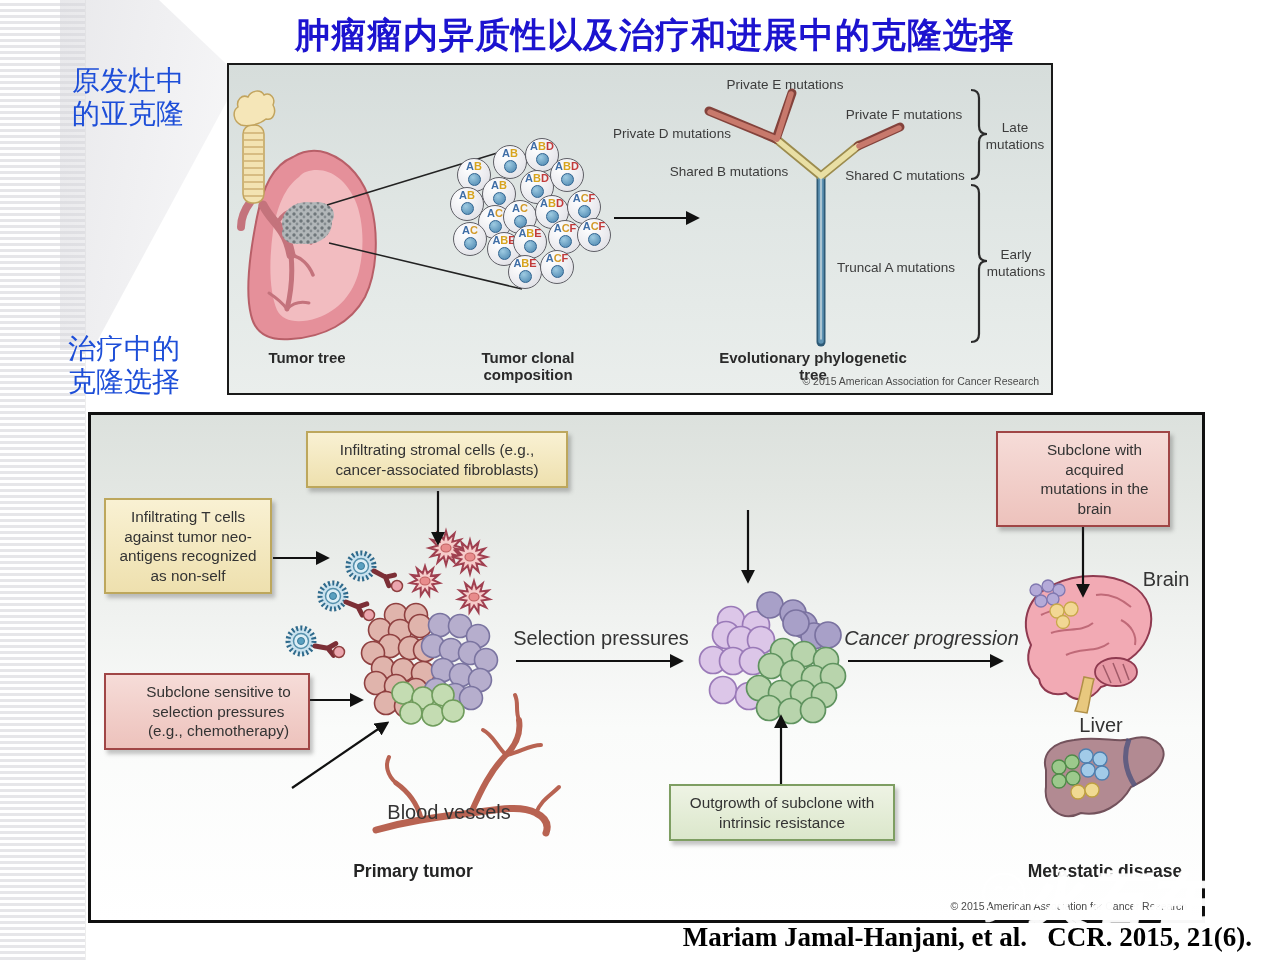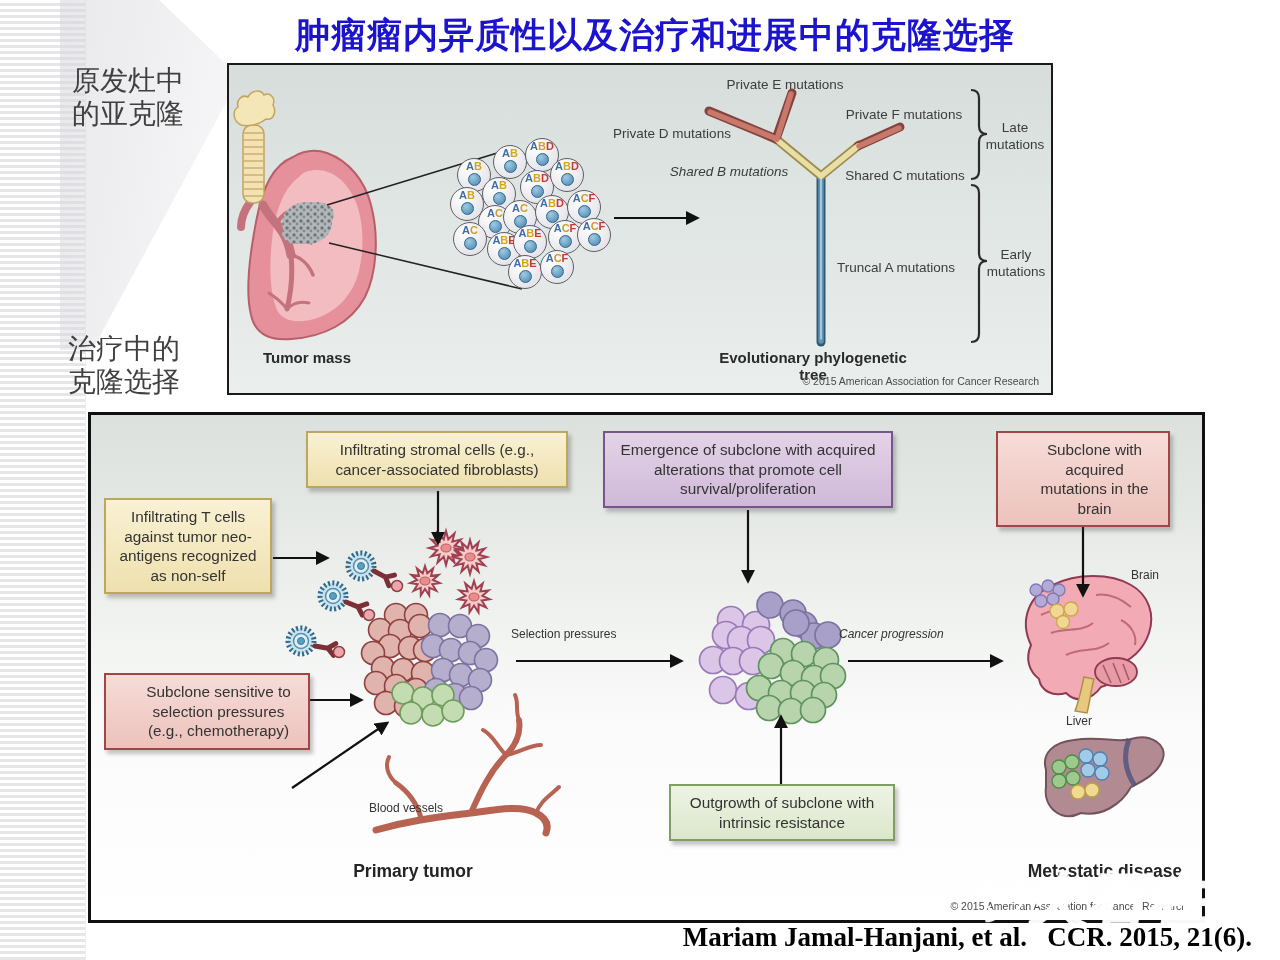--- a/index.html
+++ b/index.html
@@ -11,21 +11,21 @@
   .stripes { position:absolute; left:0; top:0; width:86px; height:960px;
     background:repeating-linear-gradient(180deg,#ffffff 0 3px,#e6e6e9 3px 6px);
     border-right:1px solid #eee; }
   .wedge { position:absolute; left:60px; top:0; width:180px; height:350px;
     background:linear-gradient(100deg, rgba(214,214,219,.55), rgba(230,230,234,.25));
     clip-path:polygon(0 0, 55% 0, 100% 22%, 18% 100%, 0 100%); }
 
   .title { position:absolute; left:150px; top:12px; width:1010px; text-align:center;
     font-size:35px; font-weight:bold; color:#1c13cf; letter-spacing:1px; }
 
-  .side-label { position:absolute; font-size:28px; color:#404040; line-height:1.18;
+  .side-label { position:absolute; font-size:28px; color:#1d4ed8; line-height:1.18;
     font-weight:500; white-space:nowrap; }
   #side-top { left:72px; top:64px; }
   #side-bottom { left:68px; top:332px; }
 
   
   #top-panel { position:absolute; left:227px; top:63px; width:826px; height:332px;
     border:2px solid #1a1a1a;
     background:linear-gradient(180deg,#d6dddb 0%,#e0e6e4 45%,#eaeeec 100%); }
   #top-panel svg, #bottom-panel svg { position:absolute; left:0; top:0; }
 
@@ -49,21 +49,21 @@
     border:3px solid #101010;
     background:linear-gradient(180deg,#dce1dd 0%,#e3e7e3 16%,#eff1ef 38%,#fafbfa 62%,#ffffff 100%); }
 
   .callout { position:absolute; font-size:15.3px; color:#333; text-align:center;
     line-height:1.28; padding:7px 9px; box-shadow:2.5px 3.5px 4px rgba(60,60,60,.3); }
   .box-yellow { background:linear-gradient(180deg,#f9f1d3,#eee0ae); border:2px solid #bda75c; }
   .box-pink   { background:linear-gradient(180deg,#f6dcd8,#edc2bc); border:2px solid #a04646;padding-left:32px; }
   .box-green  { background:linear-gradient(180deg,#eef3e4,#dbe7cb); border:2px solid #7e9e62; }
   .box-purple { background:linear-gradient(180deg,#e3d3e7,#cfb9d8); border:2px solid #77558c; }
 
-  .plain-label { position:absolute; font-size:12px; color:#333; text-align:left; }
+  .plain-label { position:absolute; font-size:20px; color:#333; text-align:center; }
   .bold-label  { position:absolute; font-size:17.5px; font-weight:bold; color:#242424;
     text-align:center; }
 
   
   #watermark { position:absolute; left:975px; top:845px; width:300px; height:110px;
     display:flex; align-items:center; pointer-events:none; }
   #watermark .wm-text { font-size:57px; font-weight:bold; letter-spacing:4px;
     color:rgba(255,255,255,0.45); -webkit-text-stroke:2.5px rgba(255,255,255,0.95);
     transform:skewX(-10deg); white-space:nowrap; }
 
@@ -241,27 +241,28 @@
         </div>
         <div class="cell" style="left: 311px; top: 185px;">
           <div class="letters"><span style="color: rgb(63, 110, 166);">A</span><span style="color: rgb(210, 154, 40);">C</span><span style="color: rgb(194, 58, 58);">F</span></div>
           <div class="nucleus"></div>
         </div>
       </div>
 
     <div class="fig-label" style="left:476px; top:12px;  width:160px;">Private E mutations</div>
     <div class="fig-label" style="left:363px; top:61px;  width:160px;">Private D mutations</div>
     <div class="fig-label" style="left:595px; top:42px;  width:160px;">Private F mutations</div>
-    <div class="fig-label" style="left:420px; top:99px;  width:160px;font-style:italic;">Shared B mutations</div>
+    <div class="fig-label" style="left:420px; top:99px;  width:160px;">Shared B mutations</div>
     <div class="fig-label" style="left:596px; top:103px; width:160px;">Shared C mutations</div>
     <div class="fig-label" style="left:587px; top:195px; width:160px;">Truncal A mutations</div>
     <div class="fig-label" style="left:750px; top:55px;  width:72px;">Late mutations</div>
     <div class="fig-label" style="left:751px; top:182px; width:72px;">Early mutations</div>
 
-    <div class="fig-caption" style="left:16px;  top:284px; width:124px;">Tumor mass</div>
+    <div class="fig-caption" style="left:16px;  top:284px; width:124px;">Tumor tree</div>
+    <div class="fig-caption" style="left:208px; top:284px; width:182px;">Tumor clonal composition</div>
     <div class="fig-caption" style="left:483px; top:284px; width:202px;">Evolutionary phylogenetic tree</div>
     <div class="copyright" style="right:12px; bottom:6px;">© 2015 American Association for Cancer Research</div>
   </div>
 
   <div id="bottom-panel">
     <svg width="1111" height="505" viewBox="0 0 1111 505">
       <defs>
         <marker id="ah2" viewBox="0 0 10 10" refX="8" refY="5" markerWidth="6.5" markerHeight="6.5" orient="auto">
           <path d="M0,0 L10,5 L0,10 z" fill="#111"></path>
         </marker>
@@ -450,21 +451,20 @@
         <line x1="201" y1="373" x2="296" y2="308" marker-end="url(#ah2)"></line>
         <line x1="425" y1="246" x2="590" y2="246" marker-end="url(#ah2)"></line>
         <line x1="657" y1="95" x2="657" y2="166" marker-end="url(#ah2)"></line>
         <line x1="690" y1="369" x2="690" y2="302" marker-end="url(#ah2)"></line>
         <line x1="757" y1="246" x2="910" y2="246" marker-end="url(#ah2)"></line>
         <line x1="992" y1="95" x2="992" y2="180" marker-end="url(#ah2)"></line>
       </g>
     </svg>
 
     <div class="callout box-yellow" style="left:215px; top:16px; width:262px;">Infiltrating stromal cells (e.g., cancer-associated fibroblasts)</div>
-    <div class="callout box-purple" style="left:512px; top:16px; width:290px;">Emergence of subclone with acquired alterations that promote cell survival/proliferation</div>
     <div class="callout box-pink" style="left:905px; top:16px; width:174px;">Subclone with acquired mutations in the brain</div>
     <div class="callout box-yellow" style="left:13px;  top:83px; width:168px;">Infiltrating T cells against tumor neo-antigens recognized as non-self</div>
     <div class="callout box-pink" style="left:13px;  top:258px; width:206px;">Subclone sensitive to selection pressures (e.g., chemotherapy)</div>
     <div class="callout box-green" style="left:578px; top:369px; width:226px;">Outgrowth of subclone with intrinsic resistance</div>
 
     <div class="plain-label" style="left:420px; top:212px; width:180px;">Selection pressures</div>
     <div class="plain-label" style="left:748px; top:212px; width:185px;font-style:italic;">Cancer progression</div>
     <div class="plain-label" style="left:278px; top:386px; width:160px;">Blood vessels</div>
     <div class="plain-label" style="left:1040px; top:153px; width:70px;">Brain</div>
     <div class="plain-label" style="left:975px; top:299px; width:70px;">Liver</div>

